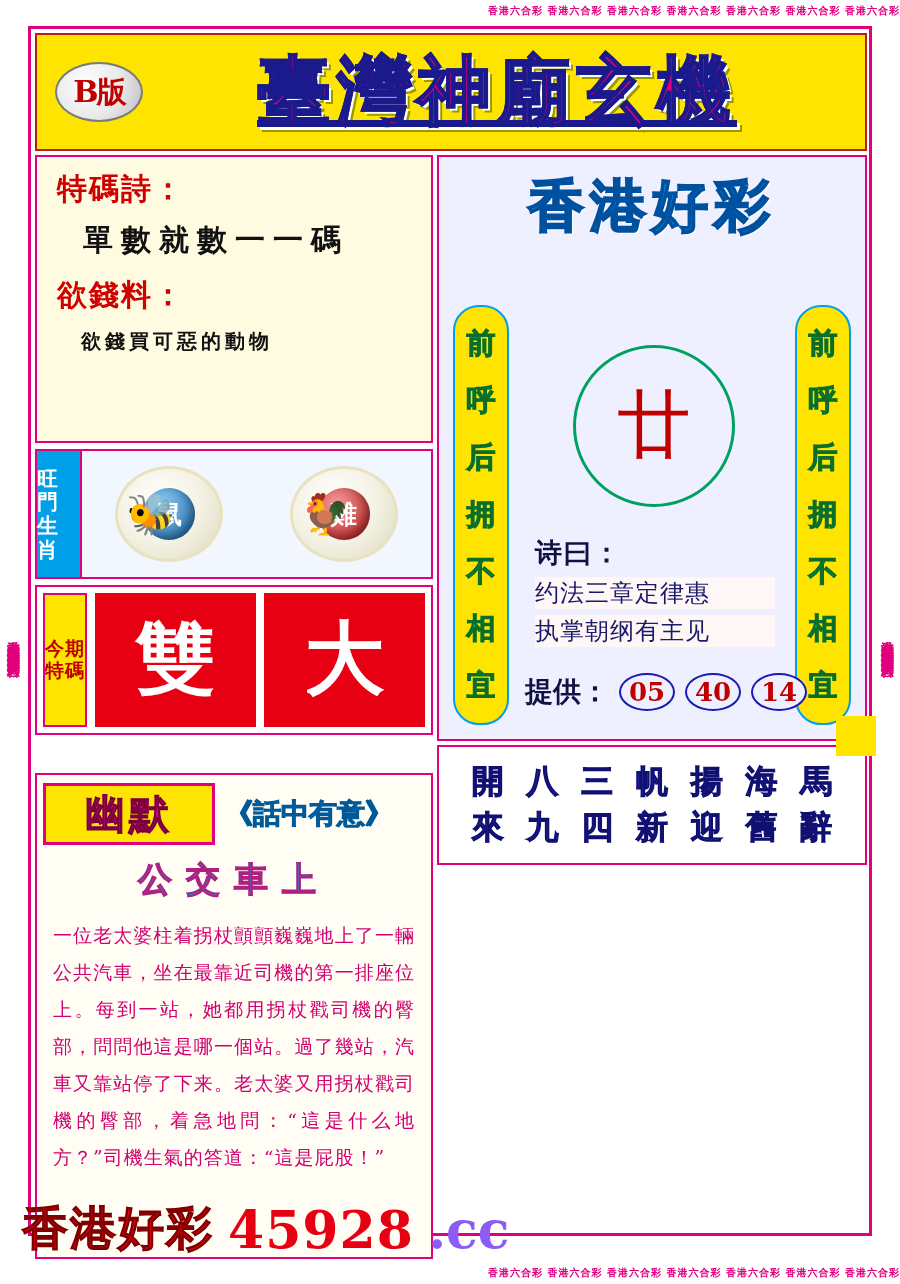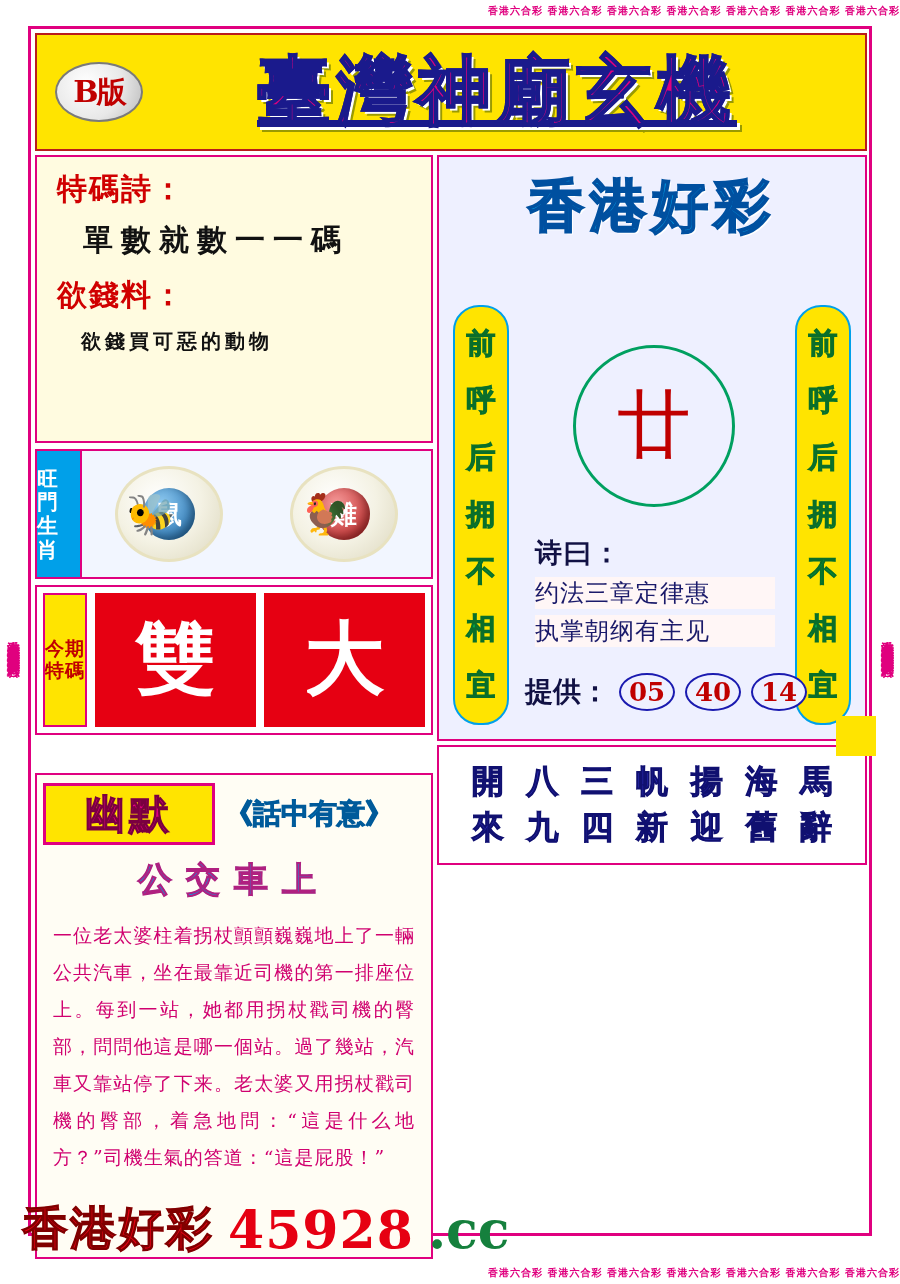--- a/index.html
+++ b/index.html
@@ -242,21 +242,21 @@
     display:flex; align-items:flex-end; gap:14px;
     font-family:"DejaVu Serif","Liberation Serif",serif;
   }
   .fm-cn {
     color:#e60012; font-size:46px; font-weight:bold; letter-spacing:2px;
     -webkit-text-stroke:1px #800000;
   }
   .fm-num {
     color:#e60012; font-size:52px; font-weight:bold; letter-spacing:1px;
   }
-  .fm-cc { color:#15803d; font-size:52px; font-weight:bold; }
+  .fm-cc { color:#8b5cf6; font-size:52px; font-weight:bold; }
 </style>
 </head>
 <body>
 
 <div class="border-strip strip-top">香港六合彩 香港六合彩 香港六合彩 香港六合彩 香港六合彩 香港六合彩 香港六合彩</div>
 <div class="border-strip strip-bottom2">香港六合彩 香港六合彩 香港六合彩 香港六合彩 香港六合彩 香港六合彩 香港六合彩</div>
 <div class="border-strip strip-left">香港六合彩香港六合彩香港六合彩香港六合彩香港六合彩</div>
 <div class="border-strip strip-right">香港六合彩香港六合彩香港六合彩香港六合彩香港六合彩</div>
 
 <div class="page">

